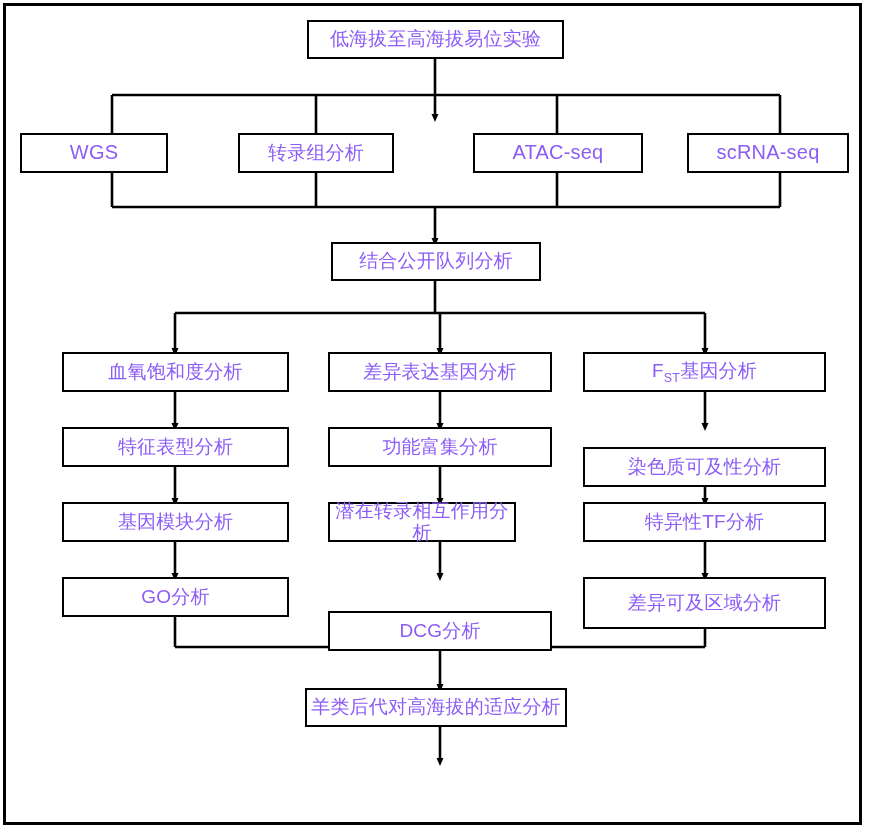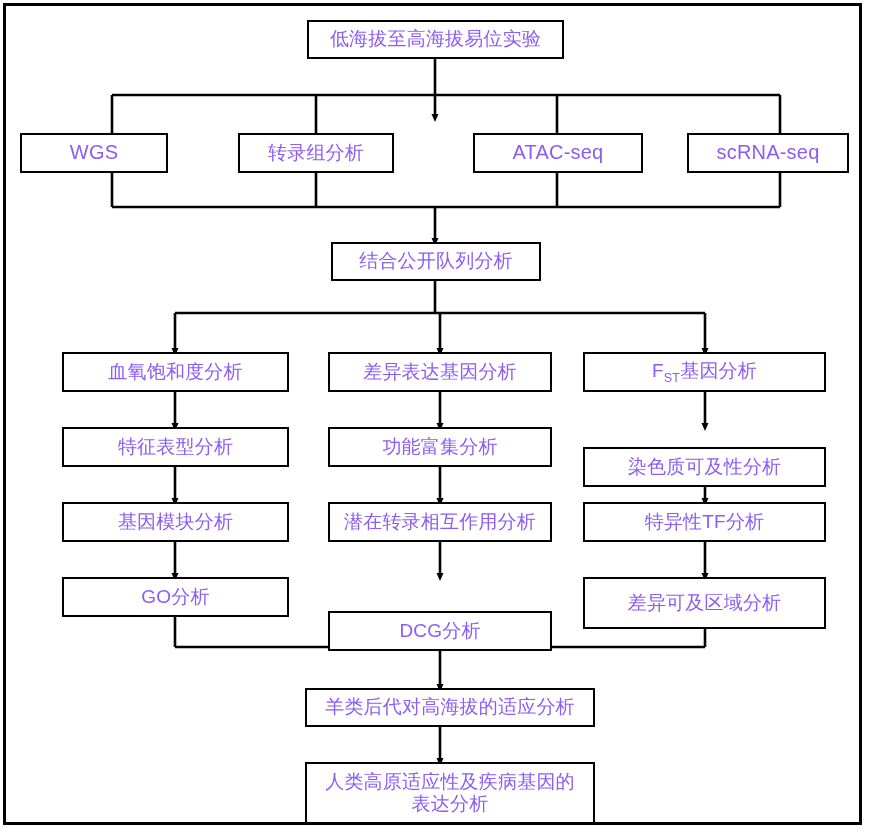--- a/index.html
+++ b/index.html
@@ -150,42 +150,38 @@
   <div class="node" style="left:62px; top:577px; width:227px; height:40px;">
     <span>GO分析</span>
   </div>
 
   <div class="node" style="left:328px; top:352px; width:224px; height:40px;">
     <span>差异表达基因分析</span>
   </div>
   <div class="node" style="left:328px; top:427px; width:224px; height:40px;">
     <span>功能富集分析</span>
   </div>
-  <div class="node" style="left:328px; top:502px; width:224px; height:40px;">
+  <div class="node" style="left:328px; top:502px; width:188px; height:40px;">
     <span>潜在转录相互作用分析</span>
   </div>
   <div class="node" style="left:328px; top:577px; width:224px; height:40px;margin-top:34px;">
     <span>DCG分析</span>
   </div>
 
   <div class="node" style="left:583px; top:352px; width:243px; height:40px;">
     <span><span>F</span><span class="sub">ST</span><span>基因分析</span></span>
   </div>
   <div class="node" style="left:583px; top:427px; width:243px; height:40px;margin-top:20px;">
     <span>染色质可及性分析</span>
   </div>
   <div class="node" style="left:583px; top:502px; width:243px; height:40px;">
     <span>特异性TF分析</span>
   </div>
   <div class="node" style="left:583px; top:577px; width:243px; height:52px;">
     <span>差异可及区域分析</span>
   </div>
 
-  <div class="node" style="left:305px; top:688px; width:290px; height:39px;">
+  <div class="node" style="left:305px; top:688px; width:262px; height:39px;">
     <span>羊类后代对高海拔的适应分析</span>
   </div>
 
-  <div class="node" style="left:305px; top:762px; width:290px; height:62px;">
-    <span>人类高原适应性及疾病基因的
-表达分析</span>
-  </div>
 
 </div>
 
 </body></html>

